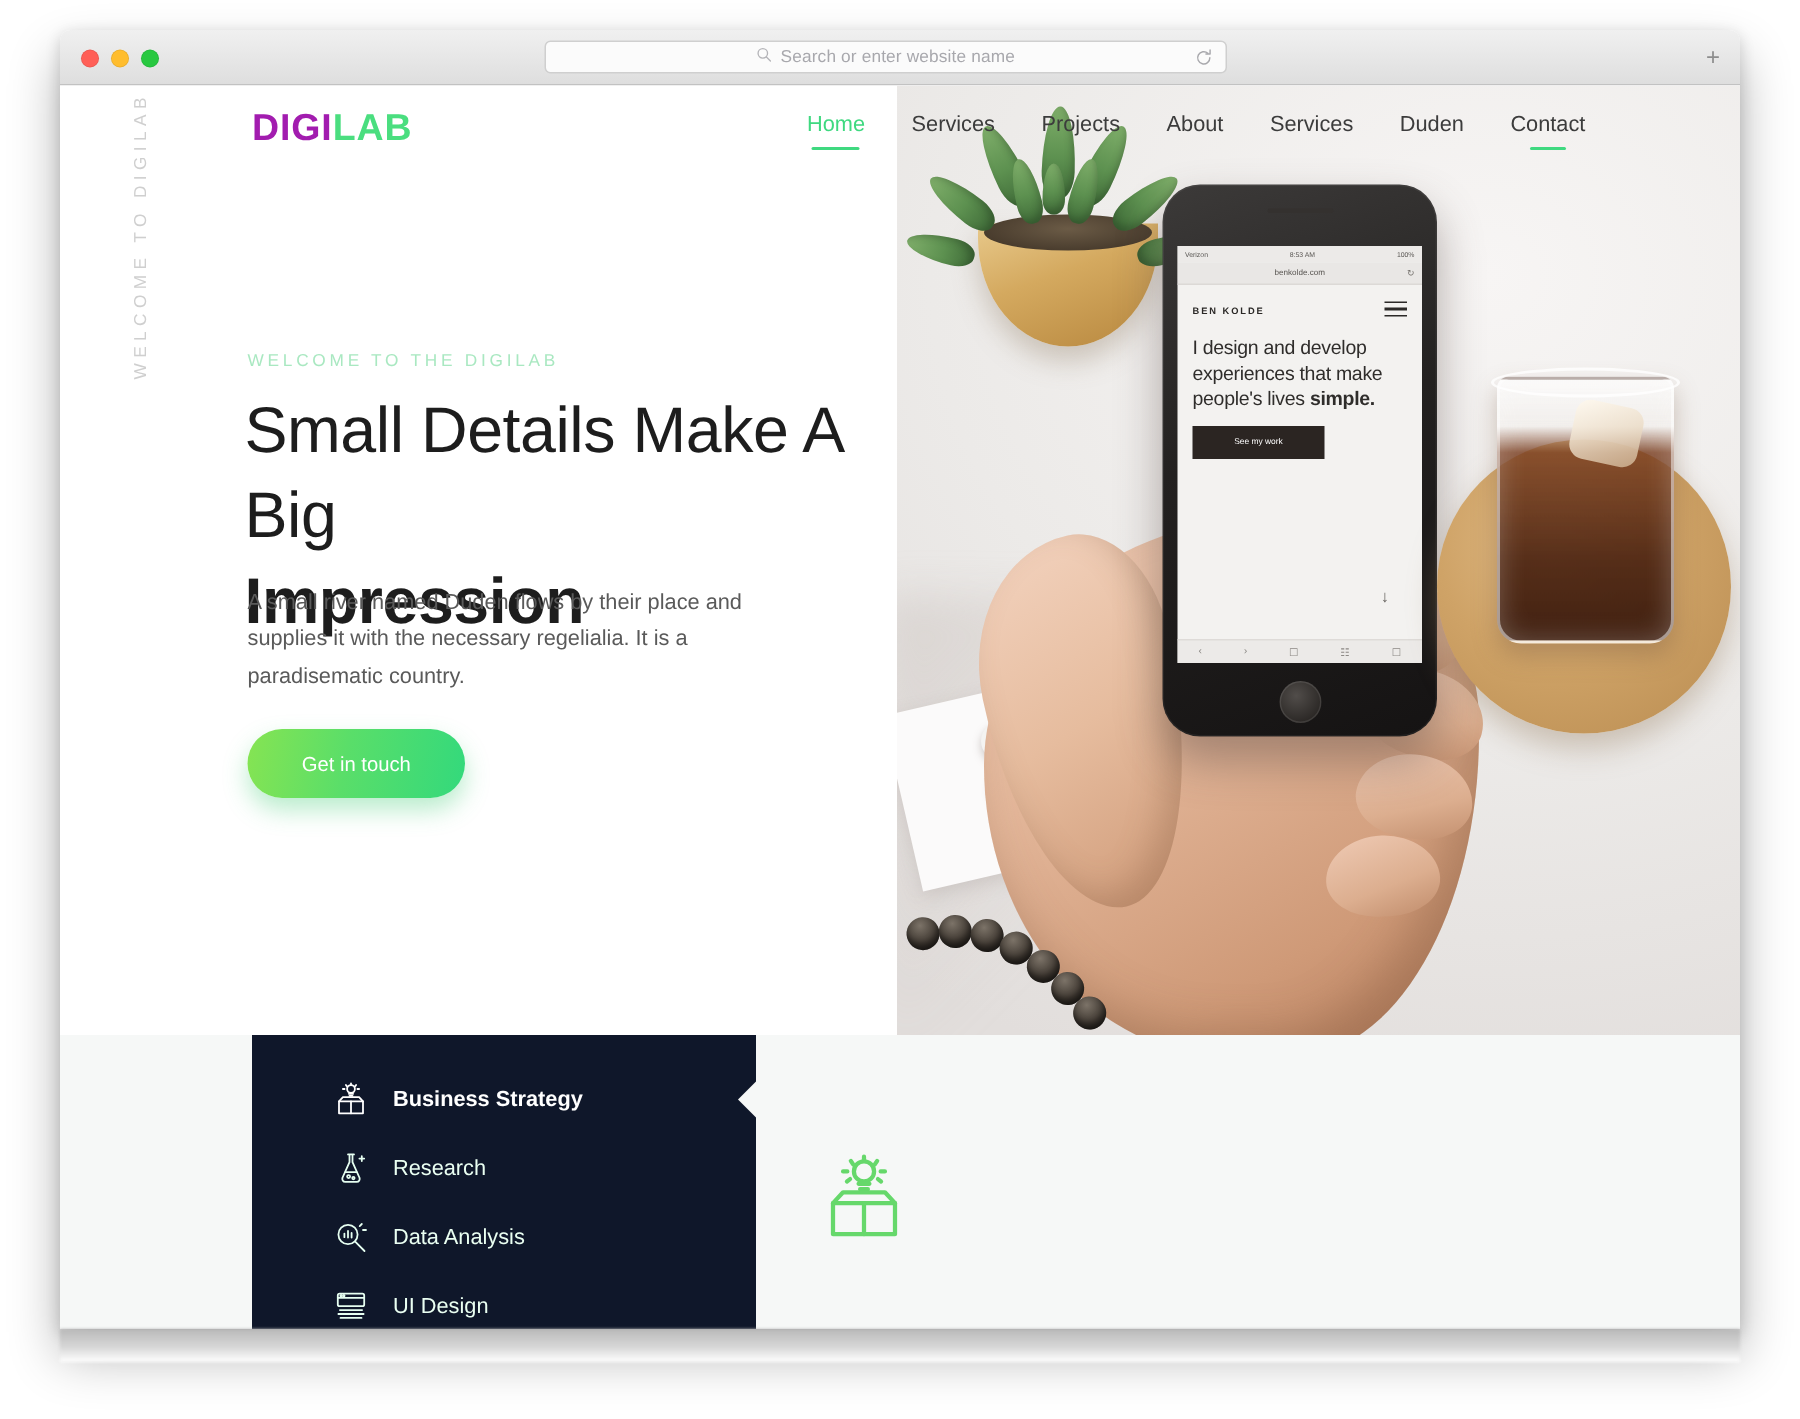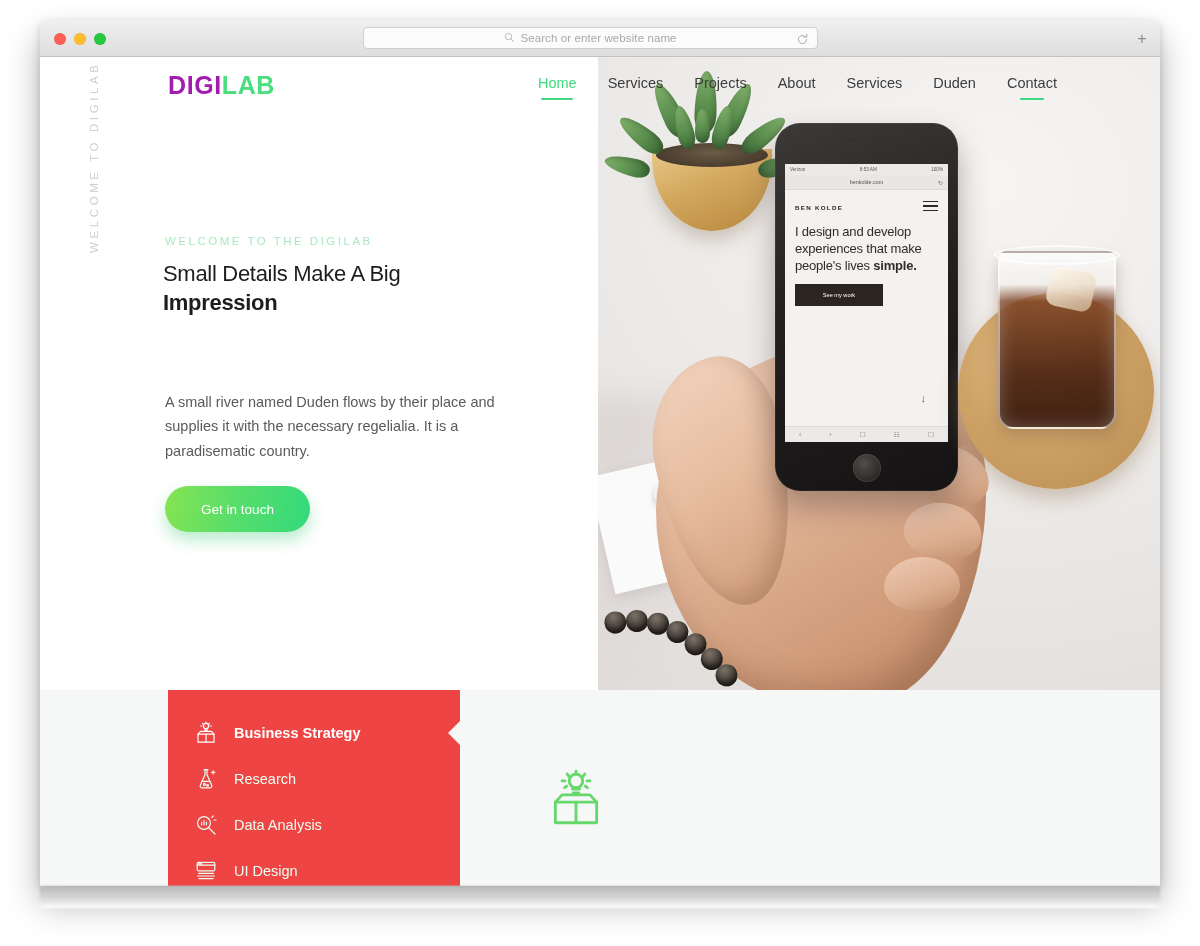--- a/index.html
+++ b/index.html
@@ -261,21 +261,21 @@
     transform: rotate(-90deg); transform-origin: left top;
     font-size: 11.5px; letter-spacing: 3.6px; color: #cfcfcf;
     white-space: nowrap;
   }
   .eyebrow {
     position: absolute; left: 125px; top: 178px;
     font-size: 11.5px; letter-spacing: 2.5px; color: #a9e8c1; font-weight: normal;
   }
   .h1 {
     position: absolute; left: 123px; top: 202px; width: 420px;
-    font-size: 22px; line-height: 1.33; color: #1d1d1d; font-weight: 300;
+    font-size: 43px; line-height: 1.33; color: #1d1d1d; font-weight: 300;
     letter-spacing: -.3px;
   }
   .h1 b { font-weight: 700; }
   .hero-p {
     position: absolute; left: 125px; top: 333px; width: 372px;
     font-size: 14.5px; line-height: 1.68; color: #5a5a5a;
   }
   .cta {
     position: absolute; left: 125px; top: 429px;
     width: 145px; height: 46px; border: 0; border-radius: 24px;
@@ -285,22 +285,23 @@
     box-shadow: 0 8px 16px rgba(70,205,120,.38);
     cursor: pointer;
   }
 
   
   .services {
     position: absolute; left: 0; top: 633px; width: 100%; height: 196px;
     background: #f6f8f7;
   }
   .svc-panel {
-    position: absolute; left: 128px; top: 0; width: 292px; height: 100%;
-    background: #ef4444;
+    position: absolute; left: 128px; top: 0; width: 336px; height: 100%;
+    background: #0f172a;
+    padding-left: 28px;
   }
   .svc-item {
     position: relative; height: 46px; display: flex; align-items: center;
     padding-left: 26px; gap: 16px; color: #eafff2; font-size: 14.5px;
     cursor: pointer;
   }
   .svc-item:first-child { margin-top: 20px; }
   .svc-item.active { color: #ffffff; font-weight: bold; }
   .svc-item.active::after {
     content: ""; position: absolute; right: -1px; top: 50%;

